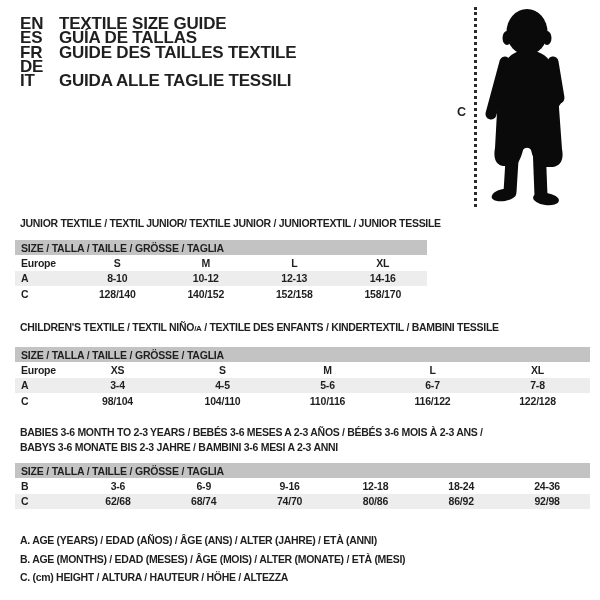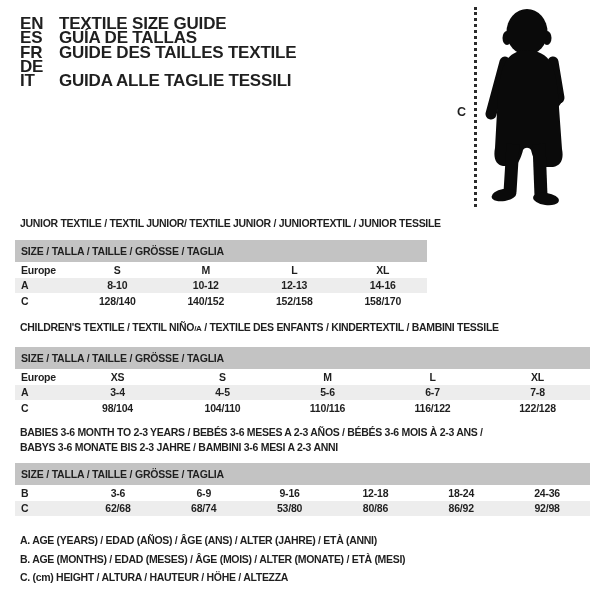--- a/index.html
+++ b/index.html
@@ -26,21 +26,21 @@
   #title-babies { top:425px; line-height:14.5px; }
   .subA { font-size:8px; letter-spacing:-0.3px; }
 
   
   .size-table { position:absolute; left:15px; border-collapse:collapse; table-layout:fixed;
                 font-size:10.5px; letter-spacing:-0.2px; }
   #t1 { top:240px; width:412px; }
   #t2 { top:347px; width:575px; }
   #t3 { top:463px; width:575px; }
   .size-table td { padding:0; text-align:center; height:15.5px; vertical-align:middle; white-space:nowrap; }
-  .size-table td.band { background:#c3c3c3; text-align:left; padding-left:6px; height:22px; }
+  .size-table td.band { background:#c3c3c3; text-align:left; padding-left:6px; height:15px; }
   .size-table td.rl { text-align:left; padding-left:6px; }
   .size-table tr.shade td { background:#ededed; }
 
   
   .legend { position:absolute; left:20px; top:531px; font-size:10.5px; line-height:18.6px; letter-spacing:-0.3px; white-space:nowrap; }
 </style>
 </head>
 <body>
 
 <div class="page">
@@ -193,21 +193,21 @@
         <td>6-9</td>
         <td>9-16</td>
         <td>12-18</td>
         <td>18-24</td>
         <td>24-36</td>
       </tr>
       <tr class="shade">
         <td class="rl">C</td>
         <td>62/68</td>
         <td>68/74</td>
-        <td>53/80</td>
+        <td>74/70</td>
         <td>80/86</td>
         <td>86/92</td>
         <td>92/98</td>
       </tr>
     </tbody>
   </table>
 
   <div class="legend">
     <div>A. AGE (YEARS) / EDAD (AÑOS) / ÂGE (ANS) / ALTER (JAHRE) / ETÀ (ANNI)</div>
     <div>B. AGE (MONTHS) / EDAD (MESES) / ÂGE (MOIS) / ALTER (MONATE) / ETÀ (MESI)</div>

